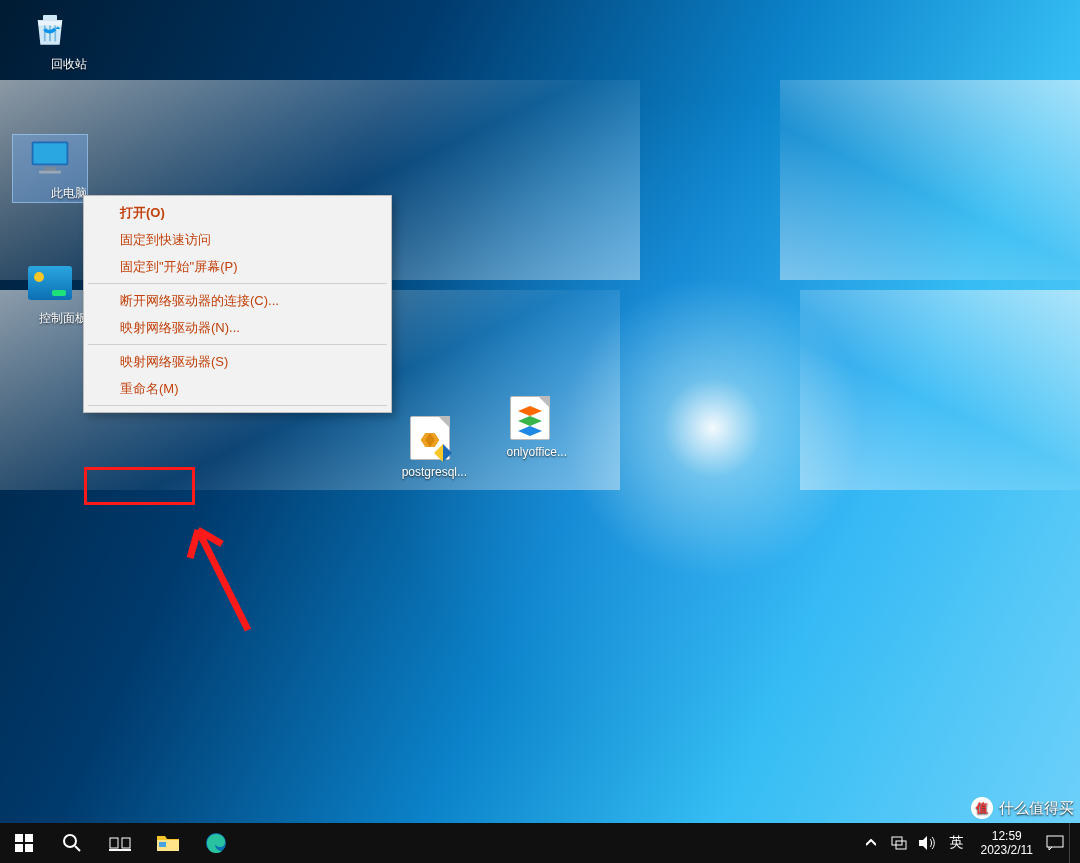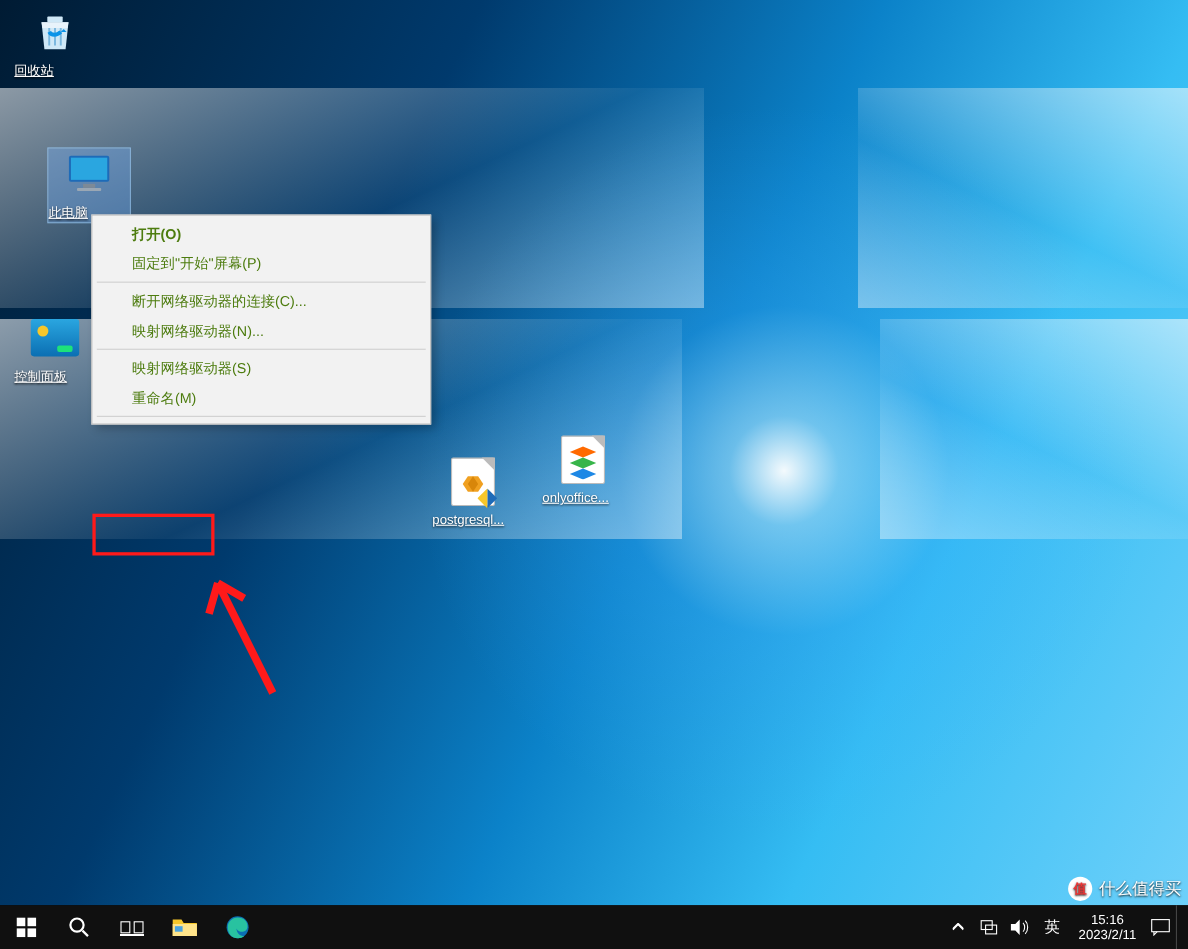--- a/index.html
+++ b/index.html
@@ -4,32 +4,32 @@
 <style>
 html,body{margin:0;padding:0;width:1080px;height:863px;overflow:hidden;font-family:"Microsoft YaHei","Segoe UI",sans-serif;background:#000;}
 .desktop{position:absolute;inset:0 0 40px 0;background:
  radial-gradient(circle at 66% 52%,rgba(255,255,255,.95) 0%,rgba(180,230,255,.55) 6%,rgba(60,170,255,.25) 18%,rgba(0,60,140,0) 40%),
  linear-gradient(115deg,#001b33 0%,#003a6d 30%,#0b82c9 55%,#35bdf3 75%,#6dd0fa 100%);
  overflow:hidden;}
 .window-frame{position:absolute;left:0;height:200px;background:linear-gradient(155deg,rgba(255,255,255,.55),rgba(255,255,255,.05) 55%,rgba(255,255,255,.4));}
 #wf1{top:80px;width:640px}#wf2{top:290px;width:620px}
 .window-frame.r{right:0;left:auto;transform:scaleX(-1)}
 #wf3{top:80px;width:300px}#wf4{top:290px;width:280px}
-.desktop-icon{position:absolute;width:74px;text-align:left;color:#fff;font-size:12px;text-shadow:0 1px 2px rgba(0,0,0,.8);cursor:default;text-decoration:underline;}
+.desktop-icon{position:absolute;width:74px;text-align:right;color:#fff;font-size:12px;text-shadow:0 1px 2px rgba(0,0,0,.8);cursor:default;}
 .desktop-icon .ico{width:46px;height:46px;margin:0 auto 4px;display:flex;align-items:center;justify-content:center;}
-.desktop-icon.selected{background:rgba(120,180,255,.35);outline:1px solid rgba(160,210,255,.7);margin-left:31px;}
+.desktop-icon.selected{background:rgba(120,180,255,.35);outline:1px solid rgba(160,210,255,.7);}
 .recycle-bin svg{width:42px;height:42px}
 .this-pc svg{width:44px;height:38px}
 .ctrl-panel{background:linear-gradient(#2aa6e0,#0b6fb3);width:44px;height:34px;border-radius:3px;position:relative}
 .ctrl-panel::before{content:"";position:absolute;left:6px;top:6px;width:10px;height:10px;border-radius:50%;background:#f7c72a}
 .ctrl-panel::after{content:"";position:absolute;right:6px;bottom:4px;width:14px;height:6px;background:#1de27a;border-radius:2px}
 .file-icon{position:relative;width:40px;height:44px}
 .file-icon .sheet{position:absolute;inset:0;background:#fff;border:1px solid #bbb;border-radius:2px}
 .file-icon .fold{position:absolute;top:0;right:0;border-style:solid;border-width:0 12px 12px 0;border-color:transparent #bbb transparent transparent}
-.context-menu{position:absolute;left:83px;top:195px;width:303px;background:#f2f2f2;border:1px solid #bcbcbc;box-shadow:4px 4px 8px rgba(0,0,0,.25);padding:3px 2px;font-size:13px;color:#4d7c0f;}
+.context-menu{position:absolute;left:83px;top:195px;width:303px;background:#f2f2f2;border:1px solid #bcbcbc;box-shadow:4px 4px 8px rgba(0,0,0,.25);padding:3px 2px;font-size:13px;color:#c2410c;}
 .cm-item{display:flex;align-items:center;height:27px;padding-left:34px;position:relative}
 .cm-item .shield{position:absolute;left:8px;width:16px;height:16px}
 .cm-sep{height:1px;background:#cfcfcf;margin:3px 2px}
 .highlight-box{position:absolute;left:84px;top:467px;width:105px;height:32px;border:3px solid #ff1a1a;pointer-events:none}
 .arrow-annot{position:absolute;left:178px;top:500px;pointer-events:none}
 .taskbar{position:absolute;left:0;right:0;bottom:0;height:40px;background:#101010;display:flex;align-items:center;color:#fff;font-size:12px}
 .tb-left{display:flex;align-items:center;height:100%}
 .tb-btn{width:48px;height:40px;display:flex;align-items:center;justify-content:center}
 .tb-right{margin-left:auto;display:flex;align-items:center;height:100%;padding-right:4px}
 .tray-ico{width:28px;height:40px;display:flex;align-items:center;justify-content:center}
@@ -65,21 +65,21 @@
       <svg viewBox="0 0 48 40">
           <rect x="4" y="2" width="40" height="26" rx="2" fill="#1e6bb8"></rect>
           <rect x="6" y="4" width="36" height="22" fill="#2aa6e0"></rect>
           <rect x="18" y="30" width="12" height="4" fill="#7d8a97"></rect>
           <rect x="12" y="34" width="24" height="3" rx="1" fill="#9aa7b4"></rect>
         </svg>
     </div>
     <div>此电脑</div>
   </div>
 
-  <div class="desktop-icon" style="left:13px;top:284px">
+  <div class="desktop-icon" style="left:13px;top:260px">
     <div class="ico">
         <div class="ctrl-panel"></div>
       </div>
     <div>控制面板</div>
   </div>
 
   <div class="desktop-icon" style="left:393px;top:415px">
     <div class="ico">
       <div class="file-icon">
           <div class="sheet"></div>
@@ -110,20 +110,23 @@
       </div>
     </div>
     <div>onlyoffice...</div>
   </div>
 
   <div class="context-menu">
     <div class="cm-item" style="font-weight:bold">
         <span>打开(O)</span>
       </div>
     <div class="cm-item">
+        <span>固定到快速访问</span>
+      </div>
+    <div class="cm-item">
         <span>固定到"开始"屏幕(P)</span>
       </div>
     <div class="cm-sep"></div>
     <div class="cm-item">
         <span>断开网络驱动器的连接(C)...</span>
       </div>
     <div class="cm-item">
         <span>映射网络驱动器(N)...</span>
       </div>
     <div class="cm-sep"></div>
@@ -198,21 +201,21 @@
         </svg>
     </div>
     <div class="tray-ico">
       <svg width="18" height="16" viewBox="0 0 18 16">
           <path fill="#fff" d="M1 5h4l4-4v14l-4-4H1z"></path>
           <path d="M12 4c2 2 2 6 0 8M14 2c3 3 3 9 0 12" stroke="#fff" fill="none"></path>
         </svg>
     </div>
     <div class="tray-ico" style="width:32px;font-size:14px">英</div>
     <div class="clock">
-      <div>15:16</div>
+      <div>12:59</div>
       <div>2023/2/11</div>
     </div>
     <div class="tray-ico">
       <svg width="18" height="16" viewBox="0 0 18 16">
           <rect x="1" y="1" width="16" height="11" stroke="#fff" fill="none"></rect>
           <path d="M6 12l-3 3v-3" stroke="#fff" fill="none"></path>
         </svg>
     </div>
     <div style="width:6px;height:40px;border-left:1px solid #444"></div>
   </div>

